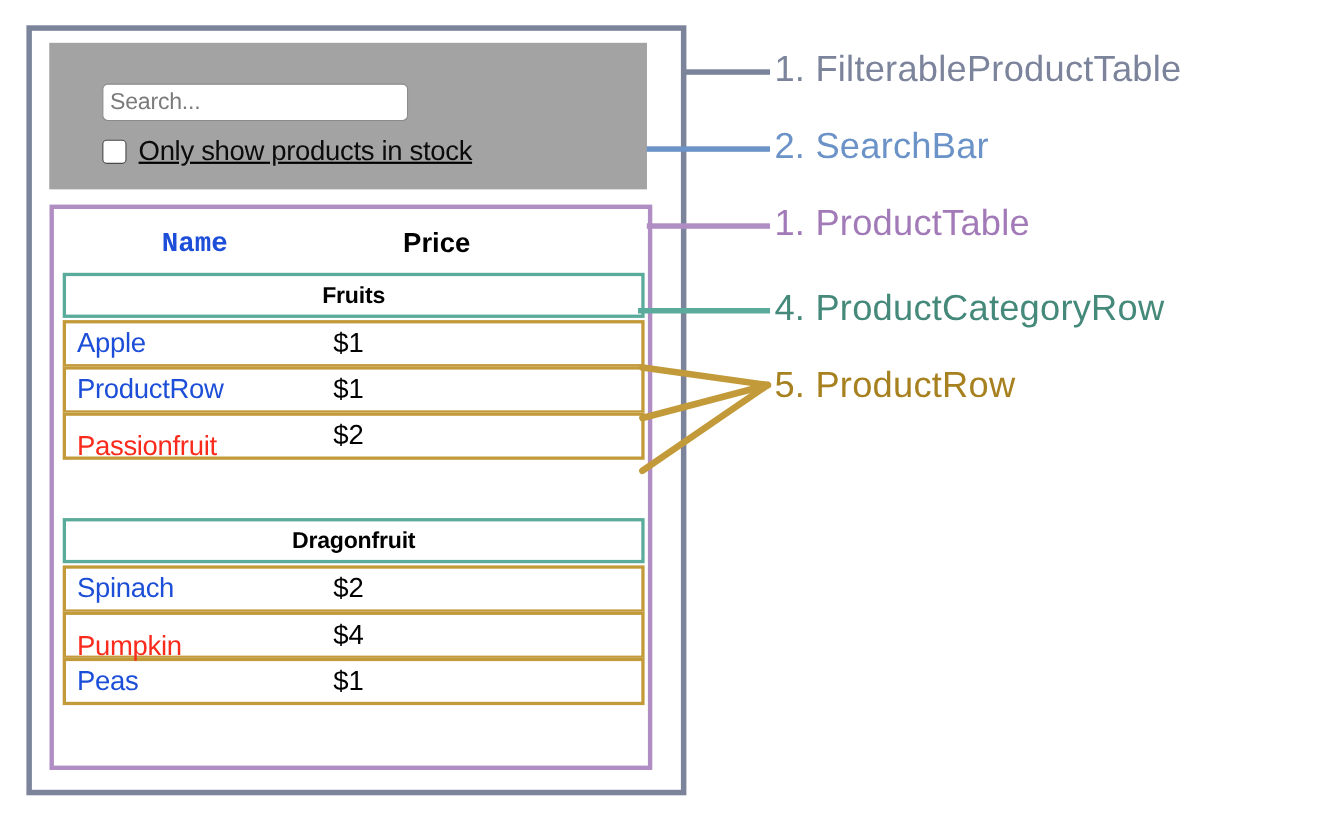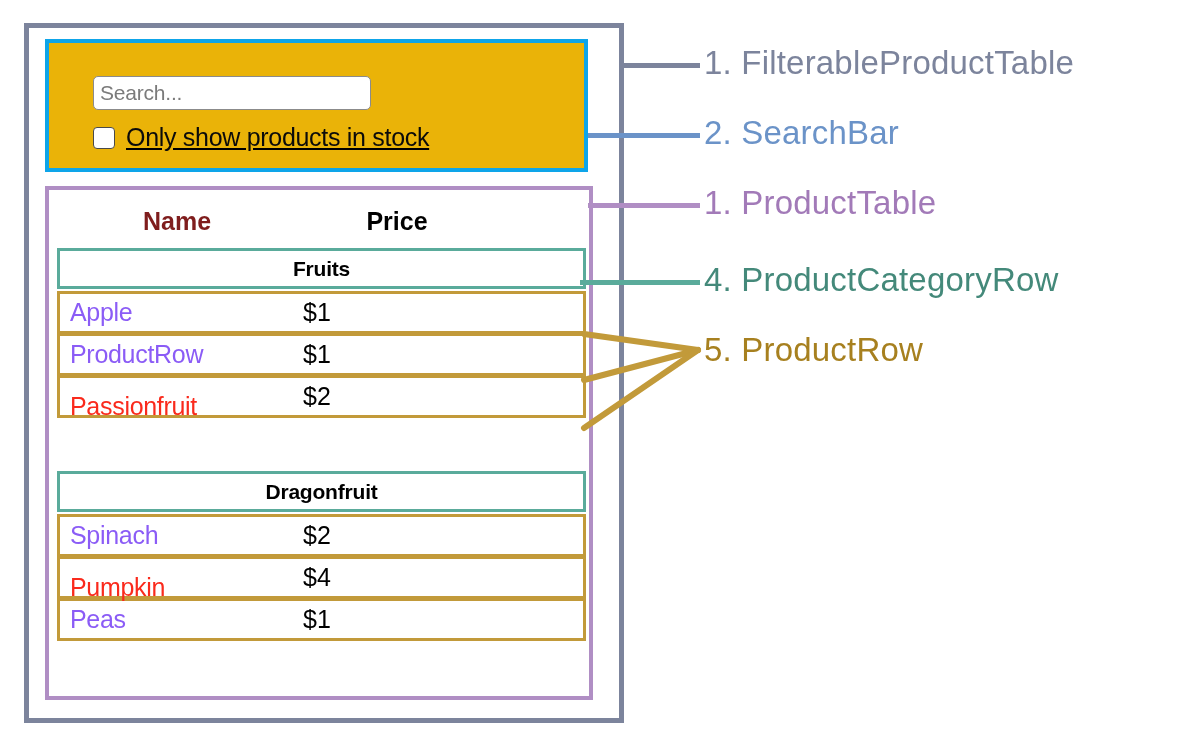--- a/index.html
+++ b/index.html
@@ -26,22 +26,22 @@
     border: 5px solid #7c849c;
     background: #ffffff;
     z-index: 2;
   }
 
   
   .searchbar-frame {
     position: absolute;
     left: 45px; top: 39px;
     width: 543px; height: 133px;
-    border: 4px solid #0ea5e9;
-    background: #eab308;
+    border: 4px solid #a3a3a3;
+    background: #a3a3a3;
     z-index: 4;
   }
   .search-input {
     position: absolute;
     left: 44px; top: 33px;
     width: 278px; height: 34px;
     border: 1.6px solid #8b8b8b;
     border-radius: 5px;
     background: #ffffff;
     display: flex;
@@ -91,22 +91,22 @@
     left: 8px; top: 10px;
     width: 520px; height: 42px;
     display: flex;
     align-items: center;
   }
   .th-name {
     width: 240px;
     text-align: center;
     font-weight: bold;
     font-size: 25px;
-    color: #7f1d1d;
-    font-family: Liberation Sans, sans-serif;
+    color: #1d4ed8;
+    font-family: Liberation Mono, monospace;
   }
   .th-price {
     width: 200px;
     text-align: center;
     font-weight: bold;
     font-size: 25px;
     color: #000000;
     font-family: "Liberation Sans", sans-serif;
   }
 
@@ -137,21 +137,21 @@
     border: 3px solid #c29a3a;
     background: #ffffff;
     display: flex;
     align-items: center;
     margin-top: -1px;
   }
   .pr-name {
     width: 243px;
     padding-left: 10px;
     font-size: 25px;
-    color: #8b5cf6;
+    color: #1d4ed8;
     letter-spacing: -0.3px;
     font-family: "Liberation Sans", sans-serif;
     white-space: nowrap;
   }
   .pr-name.out-of-stock { color: #fa2a1c; margin-top: 19px; }
   .pr-price {
     font-size: 25px;
     color: #000000;
     font-family: "Liberation Sans", sans-serif;
   }

